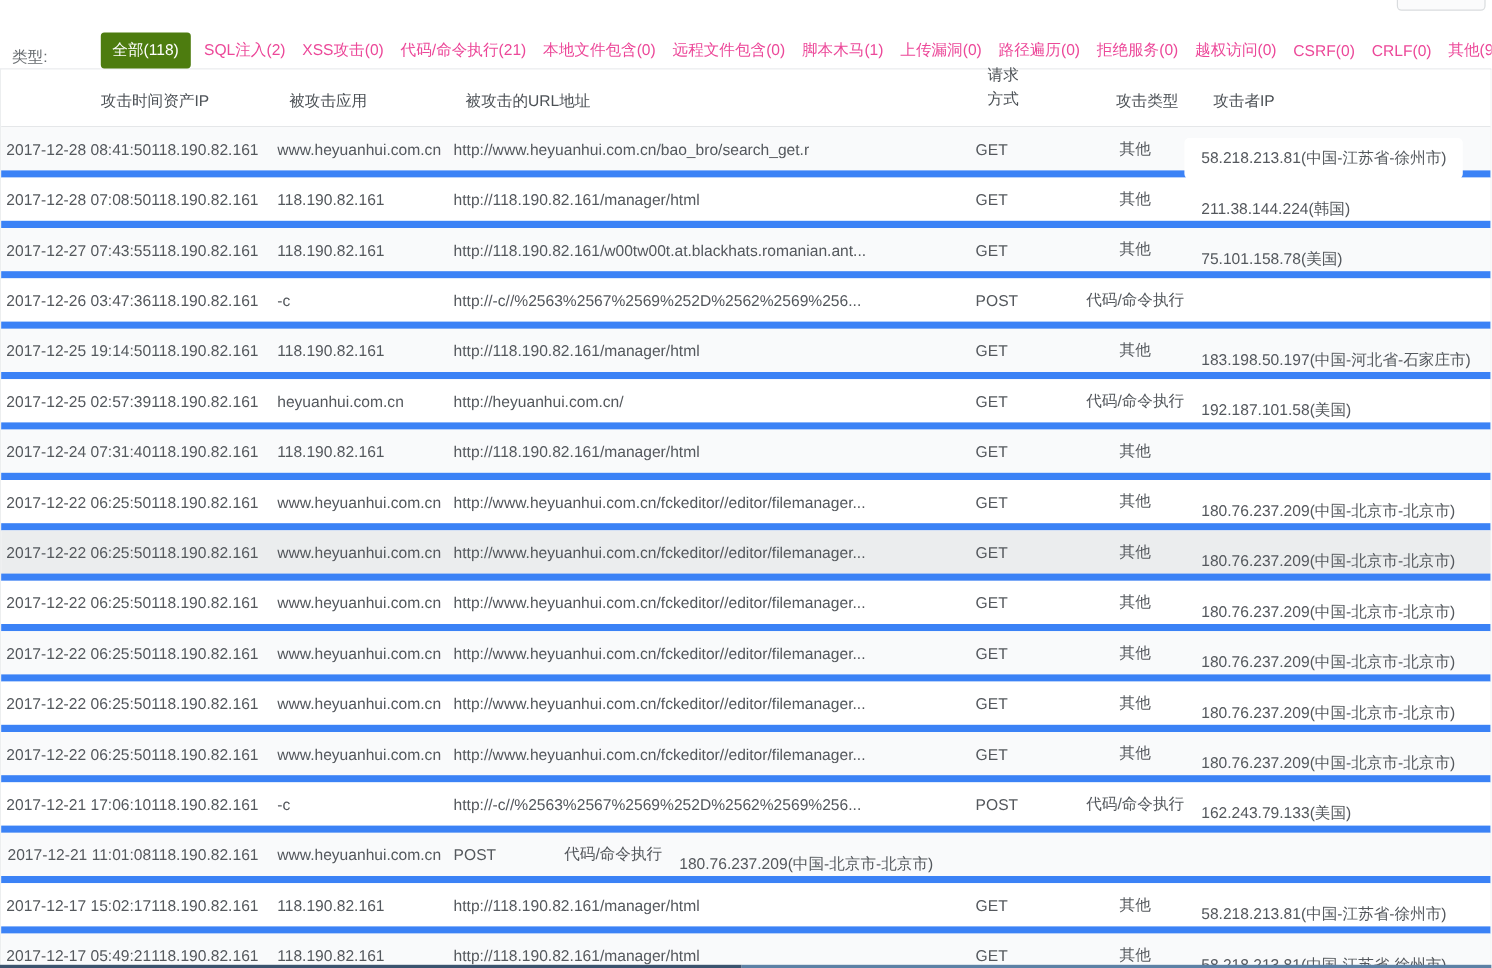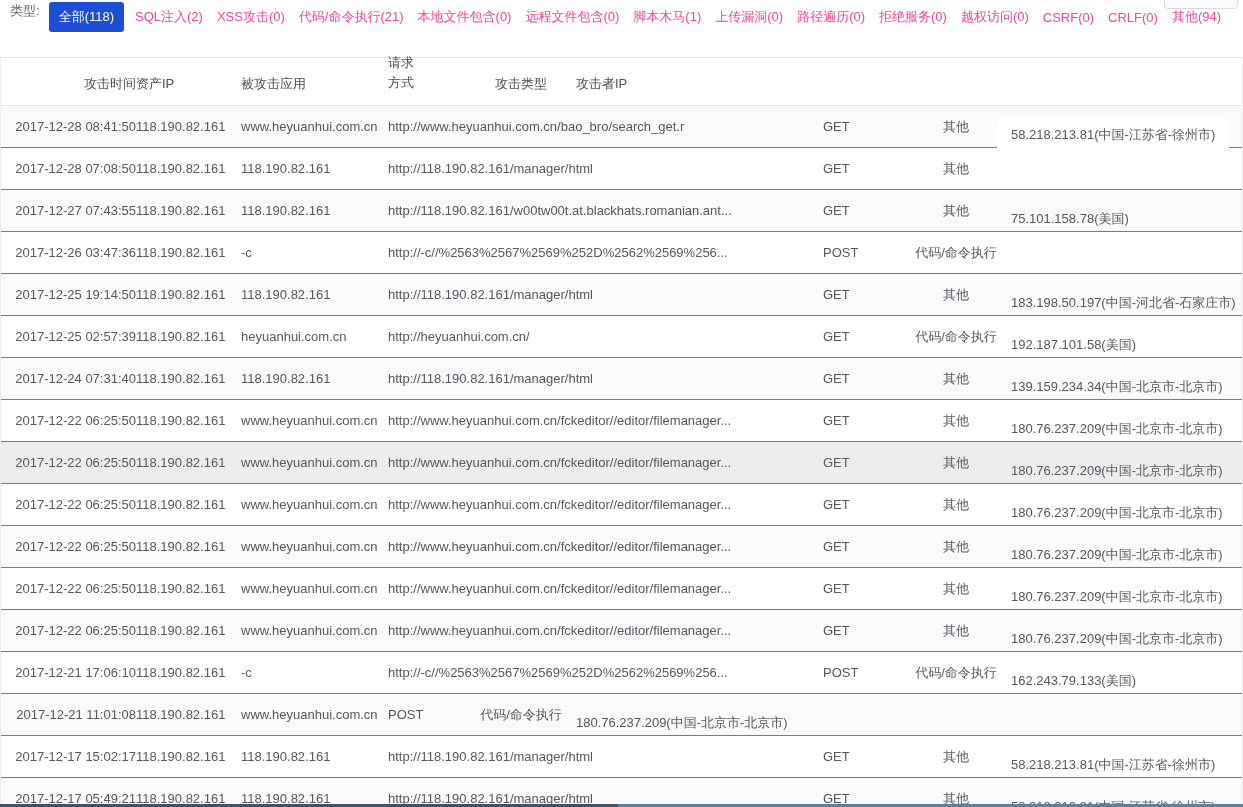--- a/index.html
+++ b/index.html
@@ -4,23 +4,24 @@
 <style>
   html,body{margin:0;padding:0;}
   body{
     width:1243px;height:807px;overflow:hidden;position:relative;
     background:#ffffff;
     font-family:"Liberation Sans","DejaVu Sans",sans-serif;
     -webkit-font-smoothing:antialiased;
   }
   
   .filter-bar{
-    display:flex;align-items:flex-start;
+    display:flex;align-items:flex-end;
     height:57px;box-sizing:border-box;
     padding:2px 10px 0 10px;
+    gap:35px;
   }
   .filter-label{font-size:13px;color:#666a6e;margin-right:9px;white-space:nowrap;}
   .tabs{display:flex;align-items:center;flex-wrap:nowrap;}
   .tab{
     font-size:13px;color:#ec4899;padding:6px 7px;border-radius:3px;
     white-space:nowrap;cursor:pointer;user-select:none;
   }
   .tab.active{color:#ffffff;padding:6px 10px;margin-right:4px;}
   
   .cut-button{
@@ -38,22 +39,21 @@
     display:flex;align-items:flex-end;
     height:48px;box-sizing:border-box;
     padding:0 0 12px 10px;
     border-bottom:1px solid #e5e7e9;
     background:#ffffff;
     font-size:13px;color:#4c5156;
   }
   .tr{
     display:flex;align-items:center;
     height:42px;box-sizing:border-box;
-    padding-left:10px;
-    border-bottom:1px solid #3b82f6;
+    border-bottom:6px solid #3b82f6;
     font-size:13px;color:#54585d;
     background:#ffffff;
   }
   .tr:nth-child(odd){background:#f9fafb;}
   .tr.hover{background:#ebedee;}
   .th,.td{
     box-sizing:border-box;flex-shrink:0;
     white-space:nowrap;overflow:hidden;
   }
   .c1{width:125px;text-align:right;}
@@ -81,21 +81,21 @@
   .strip-right{flex:1;height:100%;}
 </style>
 </head>
 <body>
 
 <div class="cut-button"></div>
 
 <div class="filter-bar">
   <span class="filter-label">类型:</span>
   <div class="tabs">
-      <div class="tab active" style="background: #1d4ed8;">
+      <div class="tab active" style="background: #4d7c0f;">
     <span>全部(118)</span>
   </div>
       <div class="tab">
     <span>SQL注入(2)</span>
   </div>
       <div class="tab">
     <span>XSS攻击(0)</span>
   </div>
       <div class="tab">
     <span>代码/命令执行(21)</span>
@@ -131,20 +131,21 @@
     <span>其他(94)</span>
   </div>
     </div>
 </div>
 
 <div class="table">
   <div class="thead">
     <div class="th c1">攻击时间</div>
     <div class="th c2">资产IP</div>
     <div class="th c3">被攻击应用</div>
+    <div class="th c4">被攻击的URL地址</div>
     <div class="th c5"><span class="wrap-narrow">请求方式</span></div>
     <div class="th c6">攻击类型</div>
     <div class="th c7">攻击者IP</div>
   </div>
   <div class="tbody">
       <div class="tr">
     <div class="td c1">2017-12-28 08:41:50</div>
     <div class="td c2">118.190.82.161</div>
     <div class="td c3">www.heyuanhui.com.cn</div>
     <div class="td c4">http://www.heyuanhui.com.cn/bao_bro/search_get.r</div>
@@ -152,20 +153,21 @@
     <div class="td c6">其他</div>
     <div class="td c7"><span class="ipv boxed">58.218.213.81(中国-江苏省-徐州市)</span></div>
   </div>
       <div class="tr">
     <div class="td c1">2017-12-28 07:08:50</div>
     <div class="td c2">118.190.82.161</div>
     <div class="td c3">118.190.82.161</div>
     <div class="td c4">http://118.190.82.161/manager/html</div>
     <div class="td c5">GET</div>
     <div class="td c6">其他</div>
+    <div class="td c7"><span class="ipv">211.38.144.224(韩国)</span></div>
   </div>
       <div class="tr">
     <div class="td c1">2017-12-27 07:43:55</div>
     <div class="td c2">118.190.82.161</div>
     <div class="td c3">118.190.82.161</div>
     <div class="td c4">http://118.190.82.161/w00tw00t.at.blackhats.romanian.ant...</div>
     <div class="td c5">GET</div>
     <div class="td c6">其他</div>
     <div class="td c7"><span class="ipv">75.101.158.78(美国)</span></div>
   </div>
@@ -195,21 +197,20 @@
     <div class="td c6">代码/命令执行</div>
     <div class="td c7"><span class="ipv">192.187.101.58(美国)</span></div>
   </div>
       <div class="tr">
     <div class="td c1">2017-12-24 07:31:40</div>
     <div class="td c2">118.190.82.161</div>
     <div class="td c3">118.190.82.161</div>
     <div class="td c4">http://118.190.82.161/manager/html</div>
     <div class="td c5">GET</div>
     <div class="td c6">其他</div>
-    <div class="td c7"><span class="ipv">139.159.234.34(中国-北京市-北京市)</span></div>
   </div>
       <div class="tr">
     <div class="td c1">2017-12-22 06:25:50</div>
     <div class="td c2">118.190.82.161</div>
     <div class="td c3">www.heyuanhui.com.cn</div>
     <div class="td c4">http://www.heyuanhui.com.cn/fckeditor//editor/filemanager...</div>
     <div class="td c5">GET</div>
     <div class="td c6">其他</div>
     <div class="td c7"><span class="ipv">180.76.237.209(中国-北京市-北京市)</span></div>
   </div>

